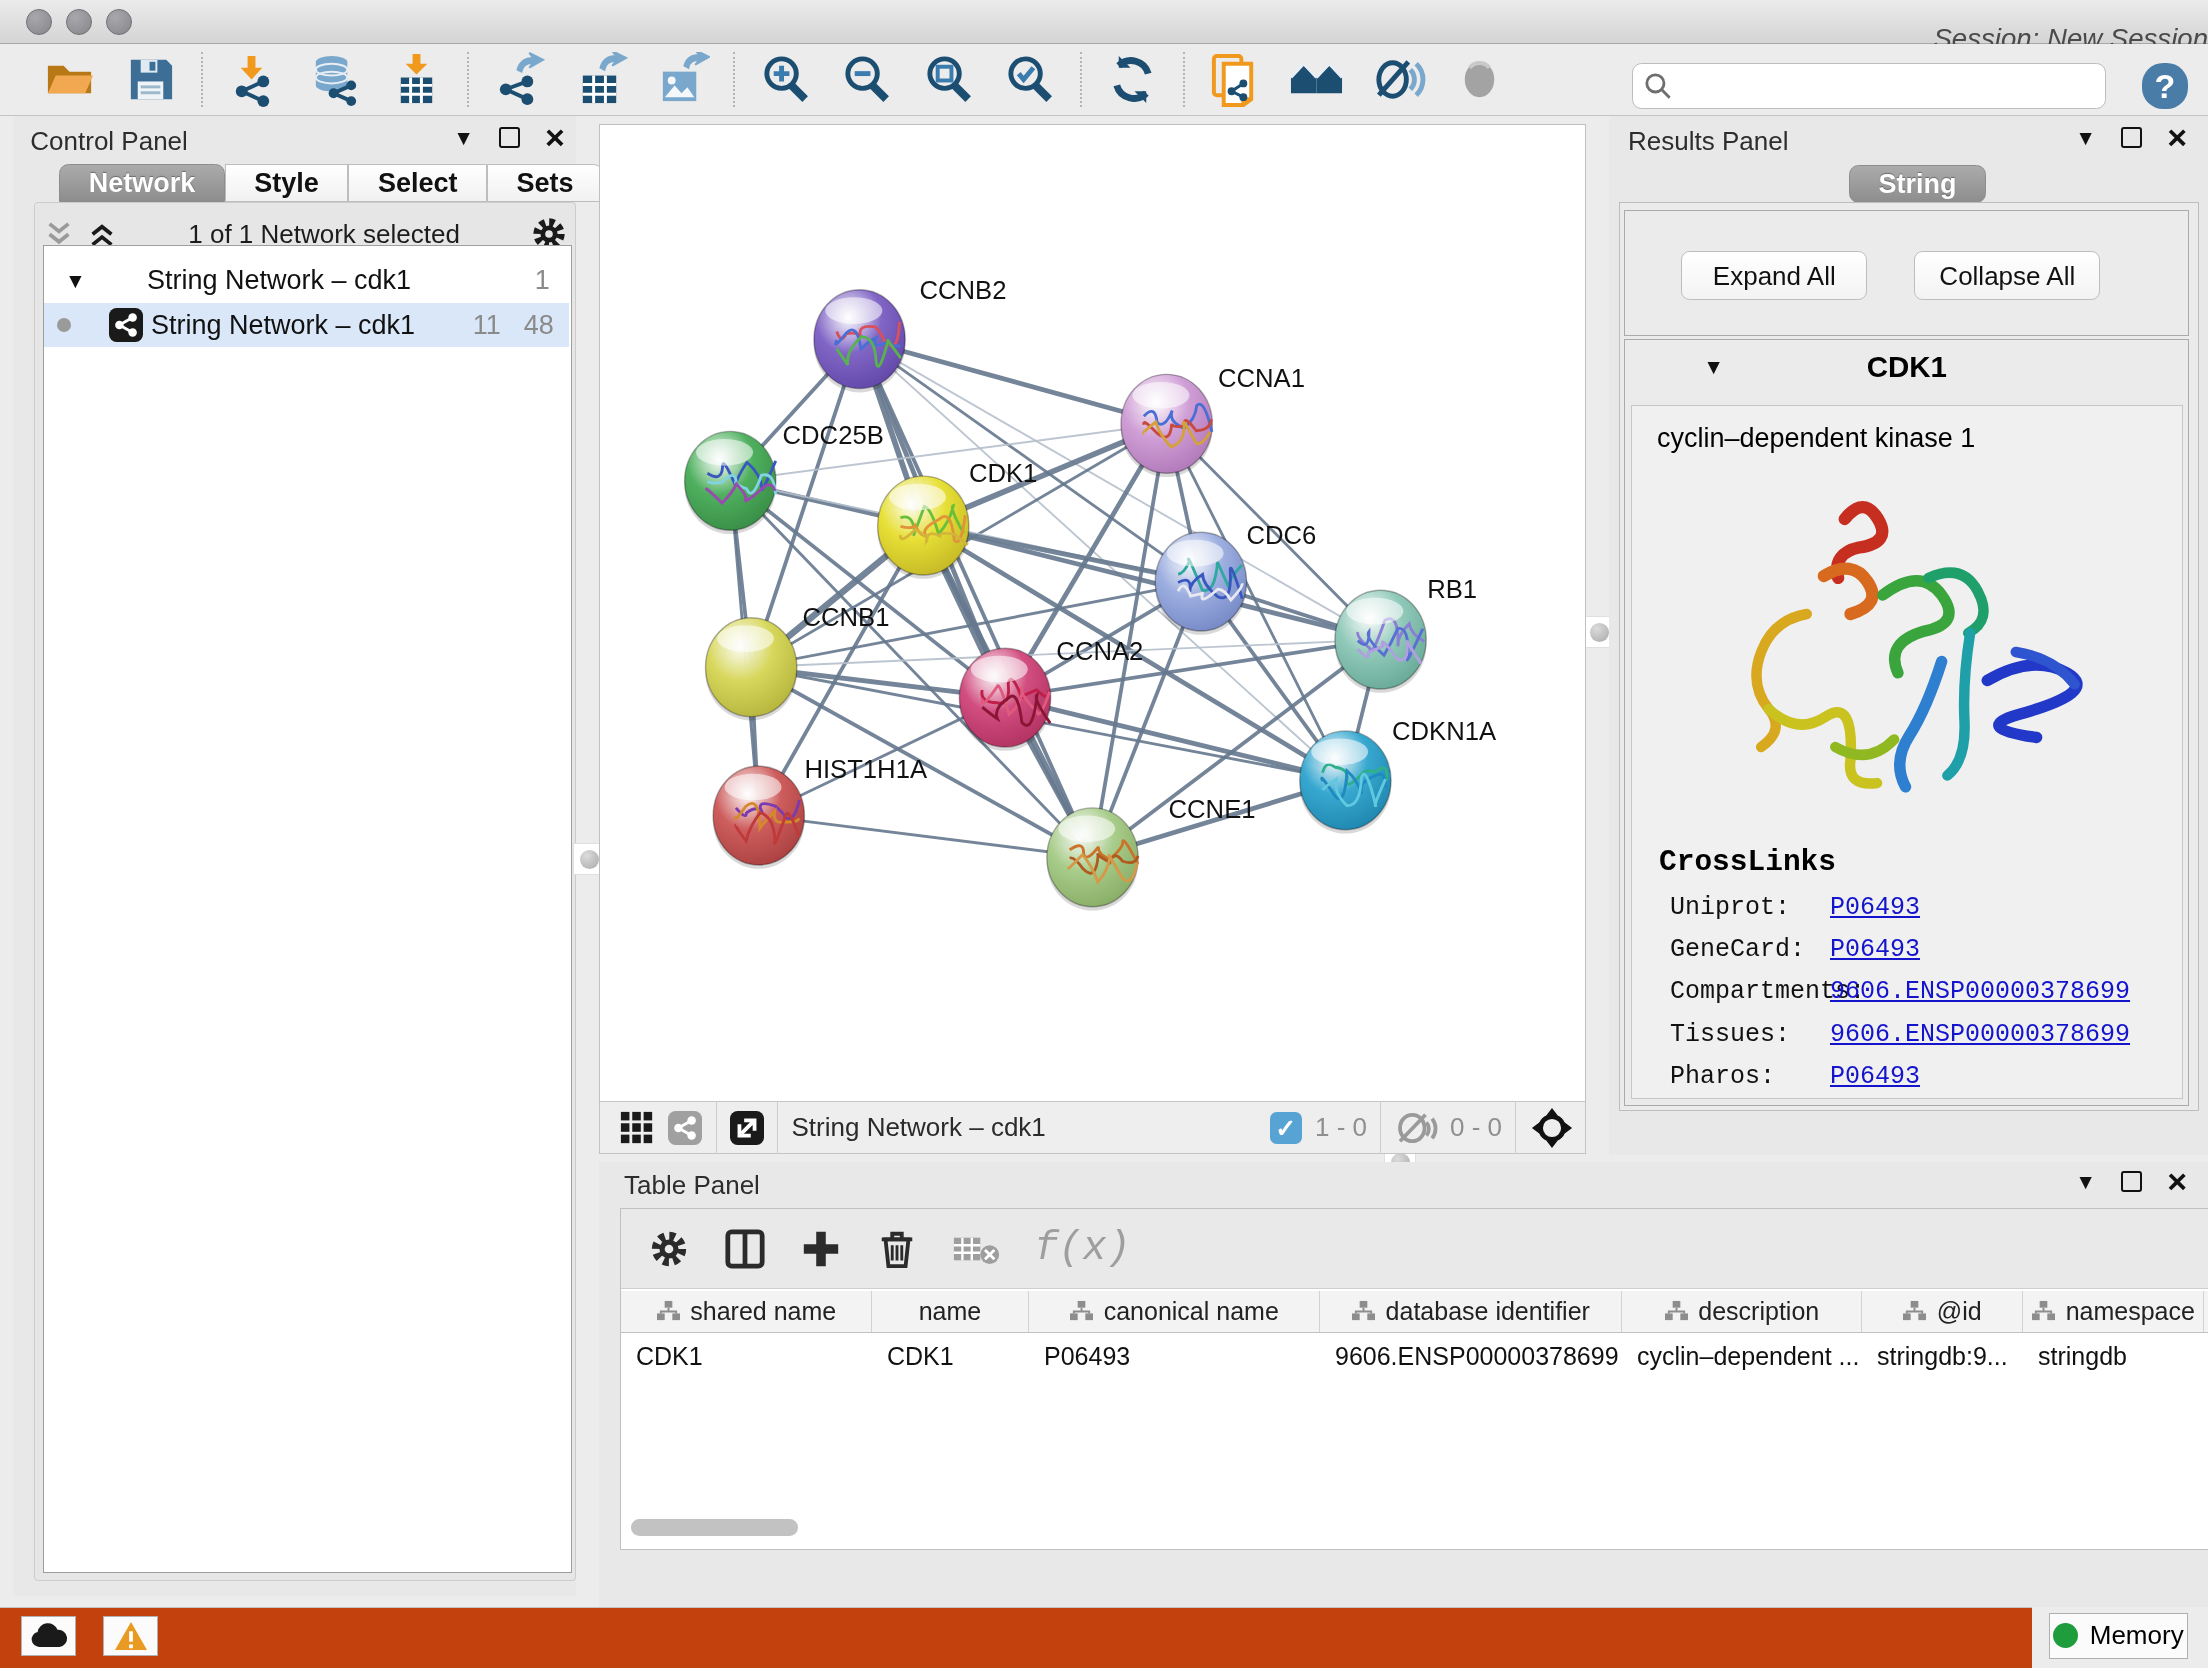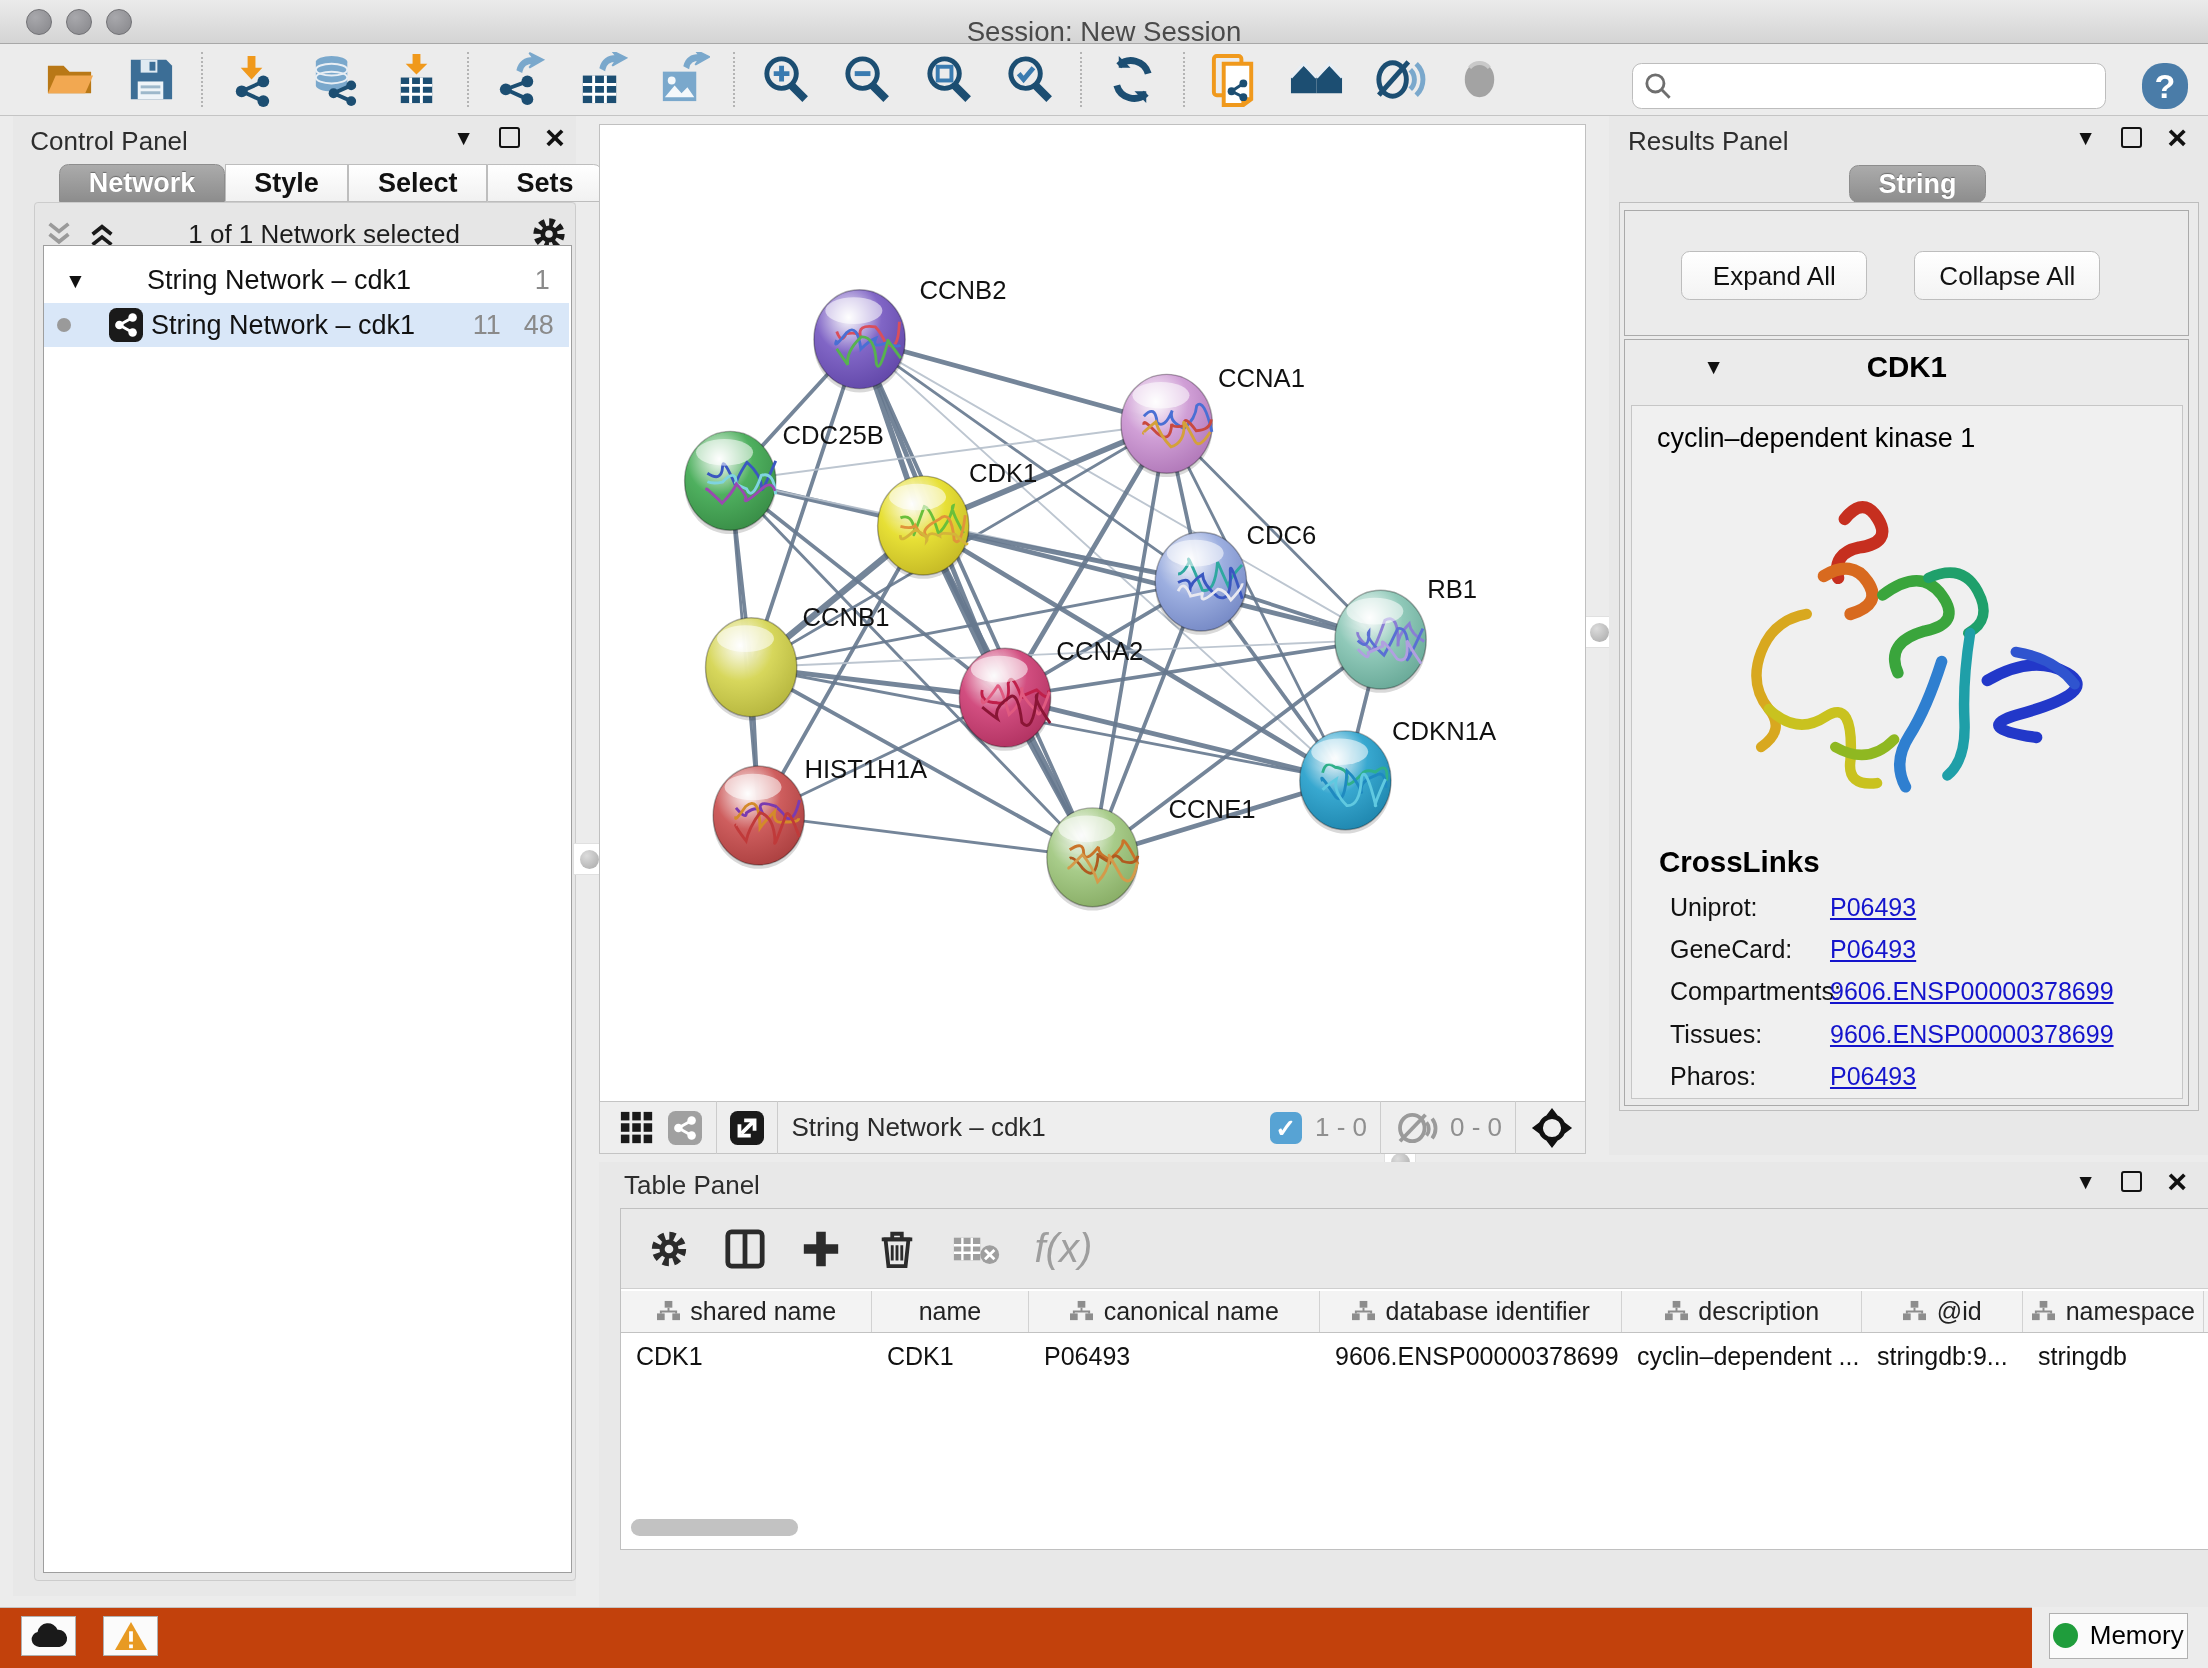--- a/index.html
+++ b/index.html
@@ -5,22 +5,22 @@
   * { margin:0; padding:0; box-sizing:border-box; }
   html,body { width:2208px; height:1668px; overflow:hidden; background:#ececec;
               font-family:"Liberation Sans", sans-serif; }
   #app { position:relative; width:2208px; height:1668px; background:#ececec; }
 
   
   .titlebar { position:absolute; left:0; top:0; width:2208px; height:44px;
     background:linear-gradient(#ebebeb,#d4d4d4); border-bottom:1px solid #a8a8a8; }
   .traffic { position:absolute; top:8.6px; width:26px; height:26px; border-radius:50%;
     background:radial-gradient(circle at 35% 30%, #a8a8ac, #86868a); border:1px solid #707074; }
-  .win-title { position:absolute; top:16px; left:0; width:100%; text-align:center;
-    font-size:27.6px; color:#4a4a4a; }
+  .win-title { position:absolute; top:23px; left:0; width:100%; text-align:right;
+    font-size:27.6px; color:#4a4a4a;font-style:italic; }
 
   
   .toolbar { position:absolute; left:0; top:44px; width:2208px; height:72px;
     background:#ececec; border-bottom:1.9px solid #c4c4c4; display:flex; align-items:center; }
   .tb-ico { width:55px; height:55px; margin:0 13.3px; cursor:default; }
   .tb-sep { width:0; height:55px; border-left:2.9px dotted #b4b4b4; margin:0 9.5px; }
   .search-wrap { position:absolute; left:1632px; top:63px; width:474px; height:46px;
     background:#ffffff; border:1.9px solid #bdbdbd; border-radius:9.5px; display:flex; align-items:center; }
   .search-wrap svg { margin-left:11.4px; }
   .search-input { border:none; outline:none; flex:1; height:38px; font-size:25px; background:transparent; }
@@ -70,21 +70,21 @@
     display:flex; align-items:center; justify-content:center; }
   .splitter-dot i { width:19px; height:19px; border-radius:50%;
     background:radial-gradient(circle at 35% 30%, #dcdcdc, #a8a8a8); }
 
   
   .res-box { position:absolute; background:#ebebeb; border:1.9px solid #aaaaaa; }
   .btn { background:linear-gradient(#ffffff,#f3f3f3); border:1.9px solid #bdbdbd; border-radius:8.6px;
     font-size:26px; color:#111; text-align:center; }
   .entry-desc-box { position:absolute; left:5.7px; top:65px; right:5.7px; bottom:5.7px;
     background:#f0f0f0; border:1.9px solid #c6c6c6; }
-  .serif { font-family:Liberation Sans, sans-serif; }
+  .serif { font-family:Liberation Mono, monospace; }
   .xl-row { display:flex; font-size:25px; margin:13.3px 0 13.3px 38px; }
   .xl-label { width:160px; color:#111; }
   .xl-link { color:#1414cc; text-decoration:underline; }
 
   
   .tbl-outer { position:absolute; left:620px; top:1208px; width:1579px; height:342px;
     background:#ffffff; border:1.9px solid #c0c0c0; }
   .tbl-toolbar { position:absolute; left:0; top:0; width:100%; height:80px; background:#e9e9e9;
     border-bottom:1px solid #cfcfcf; display:flex; align-items:center; }
   .tt-ico { margin:0 17px; }

